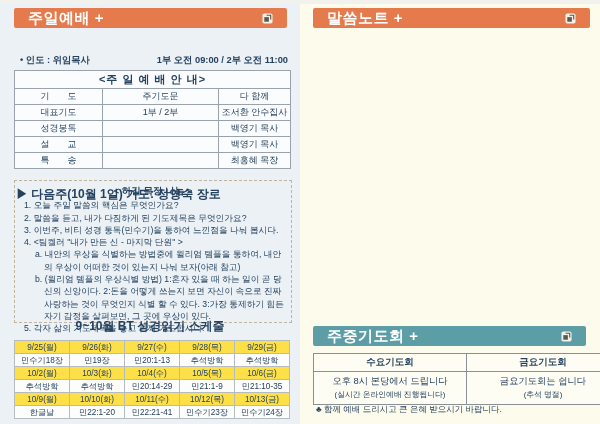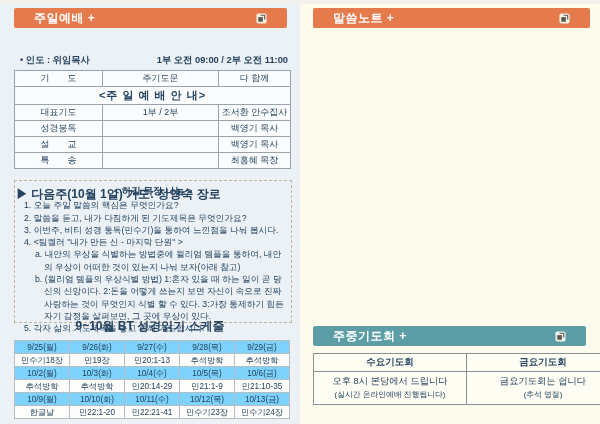--- a/index.html
+++ b/index.html
@@ -10,22 +10,22 @@
     color:#24415e;
     overflow:hidden;
   }
   .panel { position:absolute; top:4px; height:420px; width:300px; }
   #left-panel  { left:0;    background:#ebf1f5; }
   #right-panel { left:300px; background:#fdfcec; }
 
   .bar {
     position:absolute; height:20px; border-radius:2px;
     display:flex; align-items:center; justify-content:space-between;
-    padding:0 20px; box-sizing:border-box;
-    color:#ffffff; font-size:12px; font-weight:bold; letter-spacing:0.5px;text-align:right;
+    padding:0 14px; box-sizing:border-box;
+    color:#ffffff; font-size:15px; font-weight:bold; letter-spacing:0.5px;text-align:right;
   }
   .bar.orange { background:#e57b4c; }
   .bar.teal   { background:#5c9da6; }
   .bar-icon { display:flex; align-items:center; }
 
   
   .lead-row {
     position:absolute; top:50px; left:20px; right:12px;
     display:flex; justify-content:space-between;
     font-size:9.3px; font-weight:bold;align-items:flex-end;
@@ -59,21 +59,21 @@
     text-align:center; font-size:12px; font-weight:bold;
   }
   table.schedule {
     position:absolute; top:336px; left:14px;
     border-collapse:collapse; table-layout:fixed; width:276px;
   }
   table.schedule td {
     border:1px solid #b4bcc2; font-size:8.2px; text-align:center;
     height:12px; padding:0 1px; overflow:hidden;
   }
-  table.schedule tr.date-row td    { background:#7dd3fc; }
+  table.schedule tr.date-row td    { background:#fde047; }
   table.schedule tr.content-row td { background:#fdfdfb;margin-top:16px; }
 
   
   table.prayer {
     position:absolute; top:349px; left:13px;
     border-collapse:collapse; table-layout:fixed; width:307px;
     background:#fefdf3;
   }
   table.prayer td { border:1px solid #8a9096; text-align:center; }
   table.prayer td.head { font-size:9.5px; font-weight:bold; height:15px; }
@@ -107,27 +107,27 @@
   </div>
 
   <table class="service">
     <colgroup>
         <col style="width:88px">
         <col style="width:116px">
         <col style="width:72px">
       </colgroup>
     <tbody>
         <tr>
+          <td class="title-cell" colspan="3">&lt;주 일 예 배 안 내&gt;</td>
+        </tr>
+    <tr>
       <td>기　　도</td>
       <td>주기도문</td>
       <td>다 함께</td>
     </tr>
-    <tr>
-          <td class="title-cell" colspan="3">&lt;주 일 예 배 안 내&gt;</td>
-        </tr>
     <tr>
       <td>대표기도</td>
       <td>1부 / 2부</td>
       <td>조서환 안수집사</td>
     </tr>
     <tr>
       <td>성경봉독</td>
       <td></td>
       <td>백영기 목사</td>
     </tr>
@@ -243,13 +243,14 @@
         <div class="prayer-sub">(실시간 온라인예배 진행됩니다)</div>
       </td>
       <td class="body">
         <div class="prayer-main">금요기도회는 쉽니다</div>
         <div class="prayer-sub">(추석 명절)</div>
       </td>
     </tr>
   </tbody>
     </table>
 
+  <div class="prayer-note">♣ 함께 예배 드리시고 큰 은혜 받으시기 바랍니다.</div>
 </div>
 
 </body></html>

